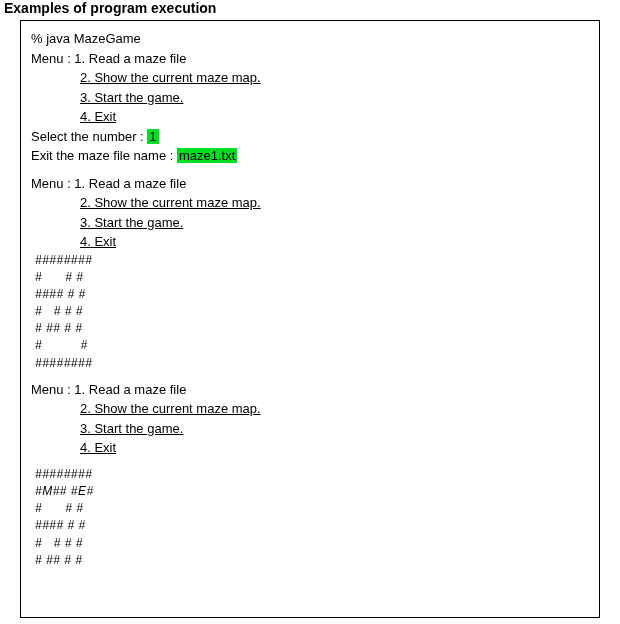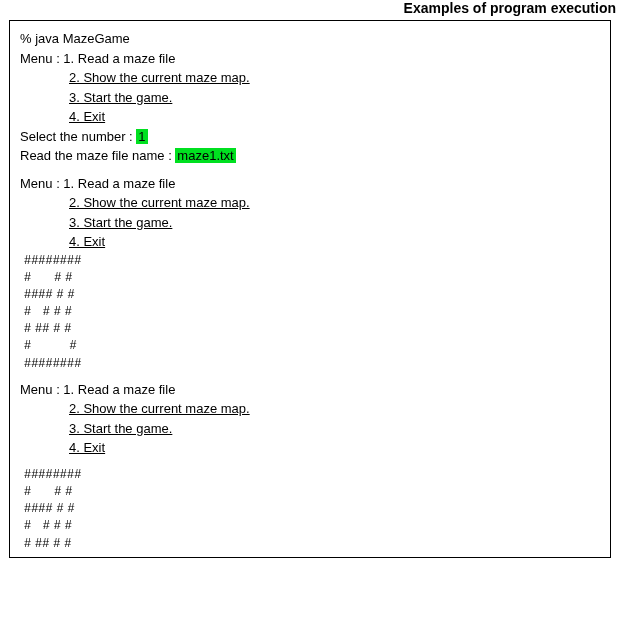--- a/index.html
+++ b/index.html
@@ -10,29 +10,28 @@
     body {
       font-family: Arial, sans-serif;
       width: 620px;
       background: #fff;
       padding: 0;
     }
     .title {
       font-weight: bold;
       font-size: 14px;
       padding: 0 4px 4px 4px;
-      text-align: right;
     }
     .terminal-box {
       border: 1px solid #000;
-      margin: 0 9px;
+      margin: 0 20px;
       padding: 8px 10px;
       font-size: 13px;
       line-height: 1.5;
-      height: 538px;
+      height: 598px;
       overflow: hidden;
     }
     .line {
       white-space: pre;
       font-family: Arial, sans-serif;
     }
     .menu-indent {
       padding-left: 49px;
       text-decoration: underline;
     }
@@ -61,21 +60,21 @@
 
 <div class="terminal-box">
   <div class="line">% java MazeGame</div>
 
   <div class="line"><span>Menu : </span><span>1. Read a maze file</span></div>
   <div class="line menu-indent">2. Show the current maze map.</div>
   <div class="line menu-indent">3. Start the game.</div>
   <div class="line menu-indent">4. Exit</div>
 
   <div class="line"><span>Select the number : </span><span class="highlight">1</span></div>
-  <div class="line"><span>Read the maze file name : </span><span class="highlight">maze1.txt</span></div>
+  <div class="line"><span>Exit the maze file name : </span><span class="highlight">maze1.txt</span></div>
 
   <div class="spacer"></div>
 
   <div class="line"><span>Menu : </span><span>1. Read a maze file</span></div>
   <div class="line menu-indent">2. Show the current maze map.</div>
   <div class="line menu-indent">3. Start the game.</div>
   <div class="line menu-indent">4. Exit</div>
 
 
   <div class="maze">########</div>
@@ -90,18 +89,19 @@
 
   <div class="line"><span>Menu : </span><span>1. Read a maze file</span></div>
   <div class="line menu-indent">2. Show the current maze map.</div>
   <div class="line menu-indent">3. Start the game.</div>
   <div class="line menu-indent">4. Exit</div>
 
 
   <div class="spacer"></div>
 
   <div class="maze">########</div>
+  <div class="maze">#M## #E#</div>
   <div class="maze">#      # #</div>
   <div class="maze">#### # #</div>
   <div class="maze">#   # # #</div>
   <div class="maze"># ## # #</div>
 
 </div>
 
 </body></html>

